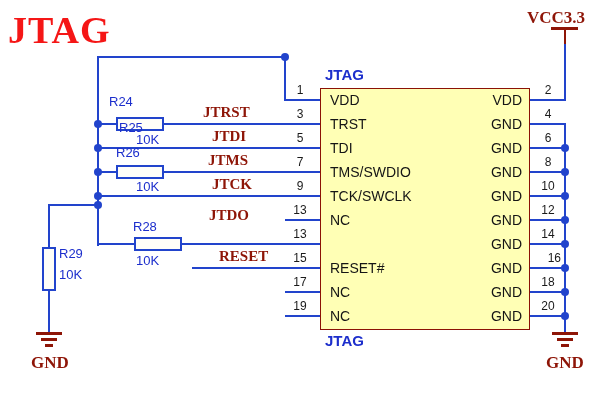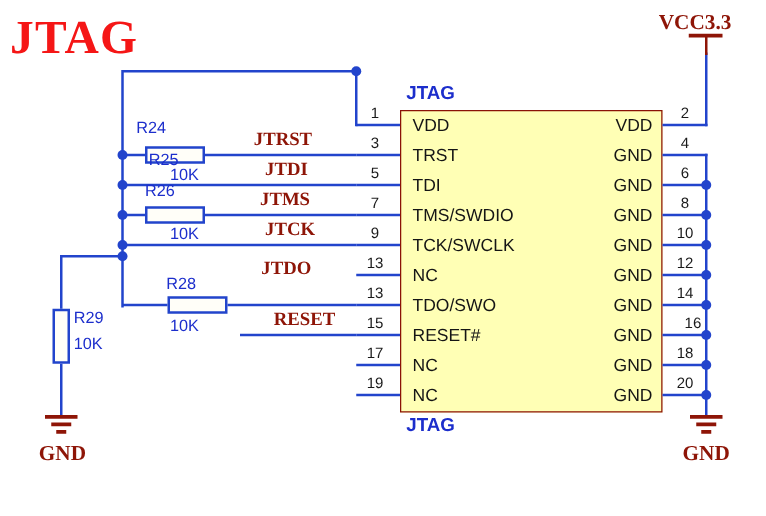--- a/index.html
+++ b/index.html
@@ -157,21 +157,20 @@
   <div class="pwr" style="left:557px; top:338px; width:16px; height:3px;"></div>
   <div class="pwr" style="left:561px; top:344px; width:8px;  height:3px;"></div>
   <div class="power-label" style="left:546px; top:354px;">GND</div>
 
   <div class="pin-name" style="left:330px; top:92px;">VDD</div>
   <div class="pin-name" style="left:330px; top:116px;">TRST</div>
   <div class="pin-name" style="left:330px; top:140px;">TDI</div>
   <div class="pin-name" style="left:330px; top:164px;">TMS/SWDIO</div>
   <div class="pin-name" style="left:330px; top:188px;">TCK/SWCLK</div>
   <div class="pin-name" style="left:330px; top:212px;">NC</div>
-  <div class="pin-name" style="left:330px; top:236px;">TDO/SWO</div>
   <div class="pin-name" style="left:330px; top:260px;">RESET#</div>
   <div class="pin-name" style="left:330px; top:284px;">NC</div>
   <div class="pin-name" style="left:330px; top:308px;">NC</div>
 
   <div class="pin-name right" style="left:436px; top:92px;">VDD</div>
   <div class="pin-name right" style="left:436px; top:116px;">GND</div>
   <div class="pin-name right" style="left:436px; top:140px;">GND</div>
   <div class="pin-name right" style="left:436px; top:164px;">GND</div>
   <div class="pin-name right" style="left:436px; top:188px;">GND</div>
   <div class="pin-name right" style="left:436px; top:212px;">GND</div>

